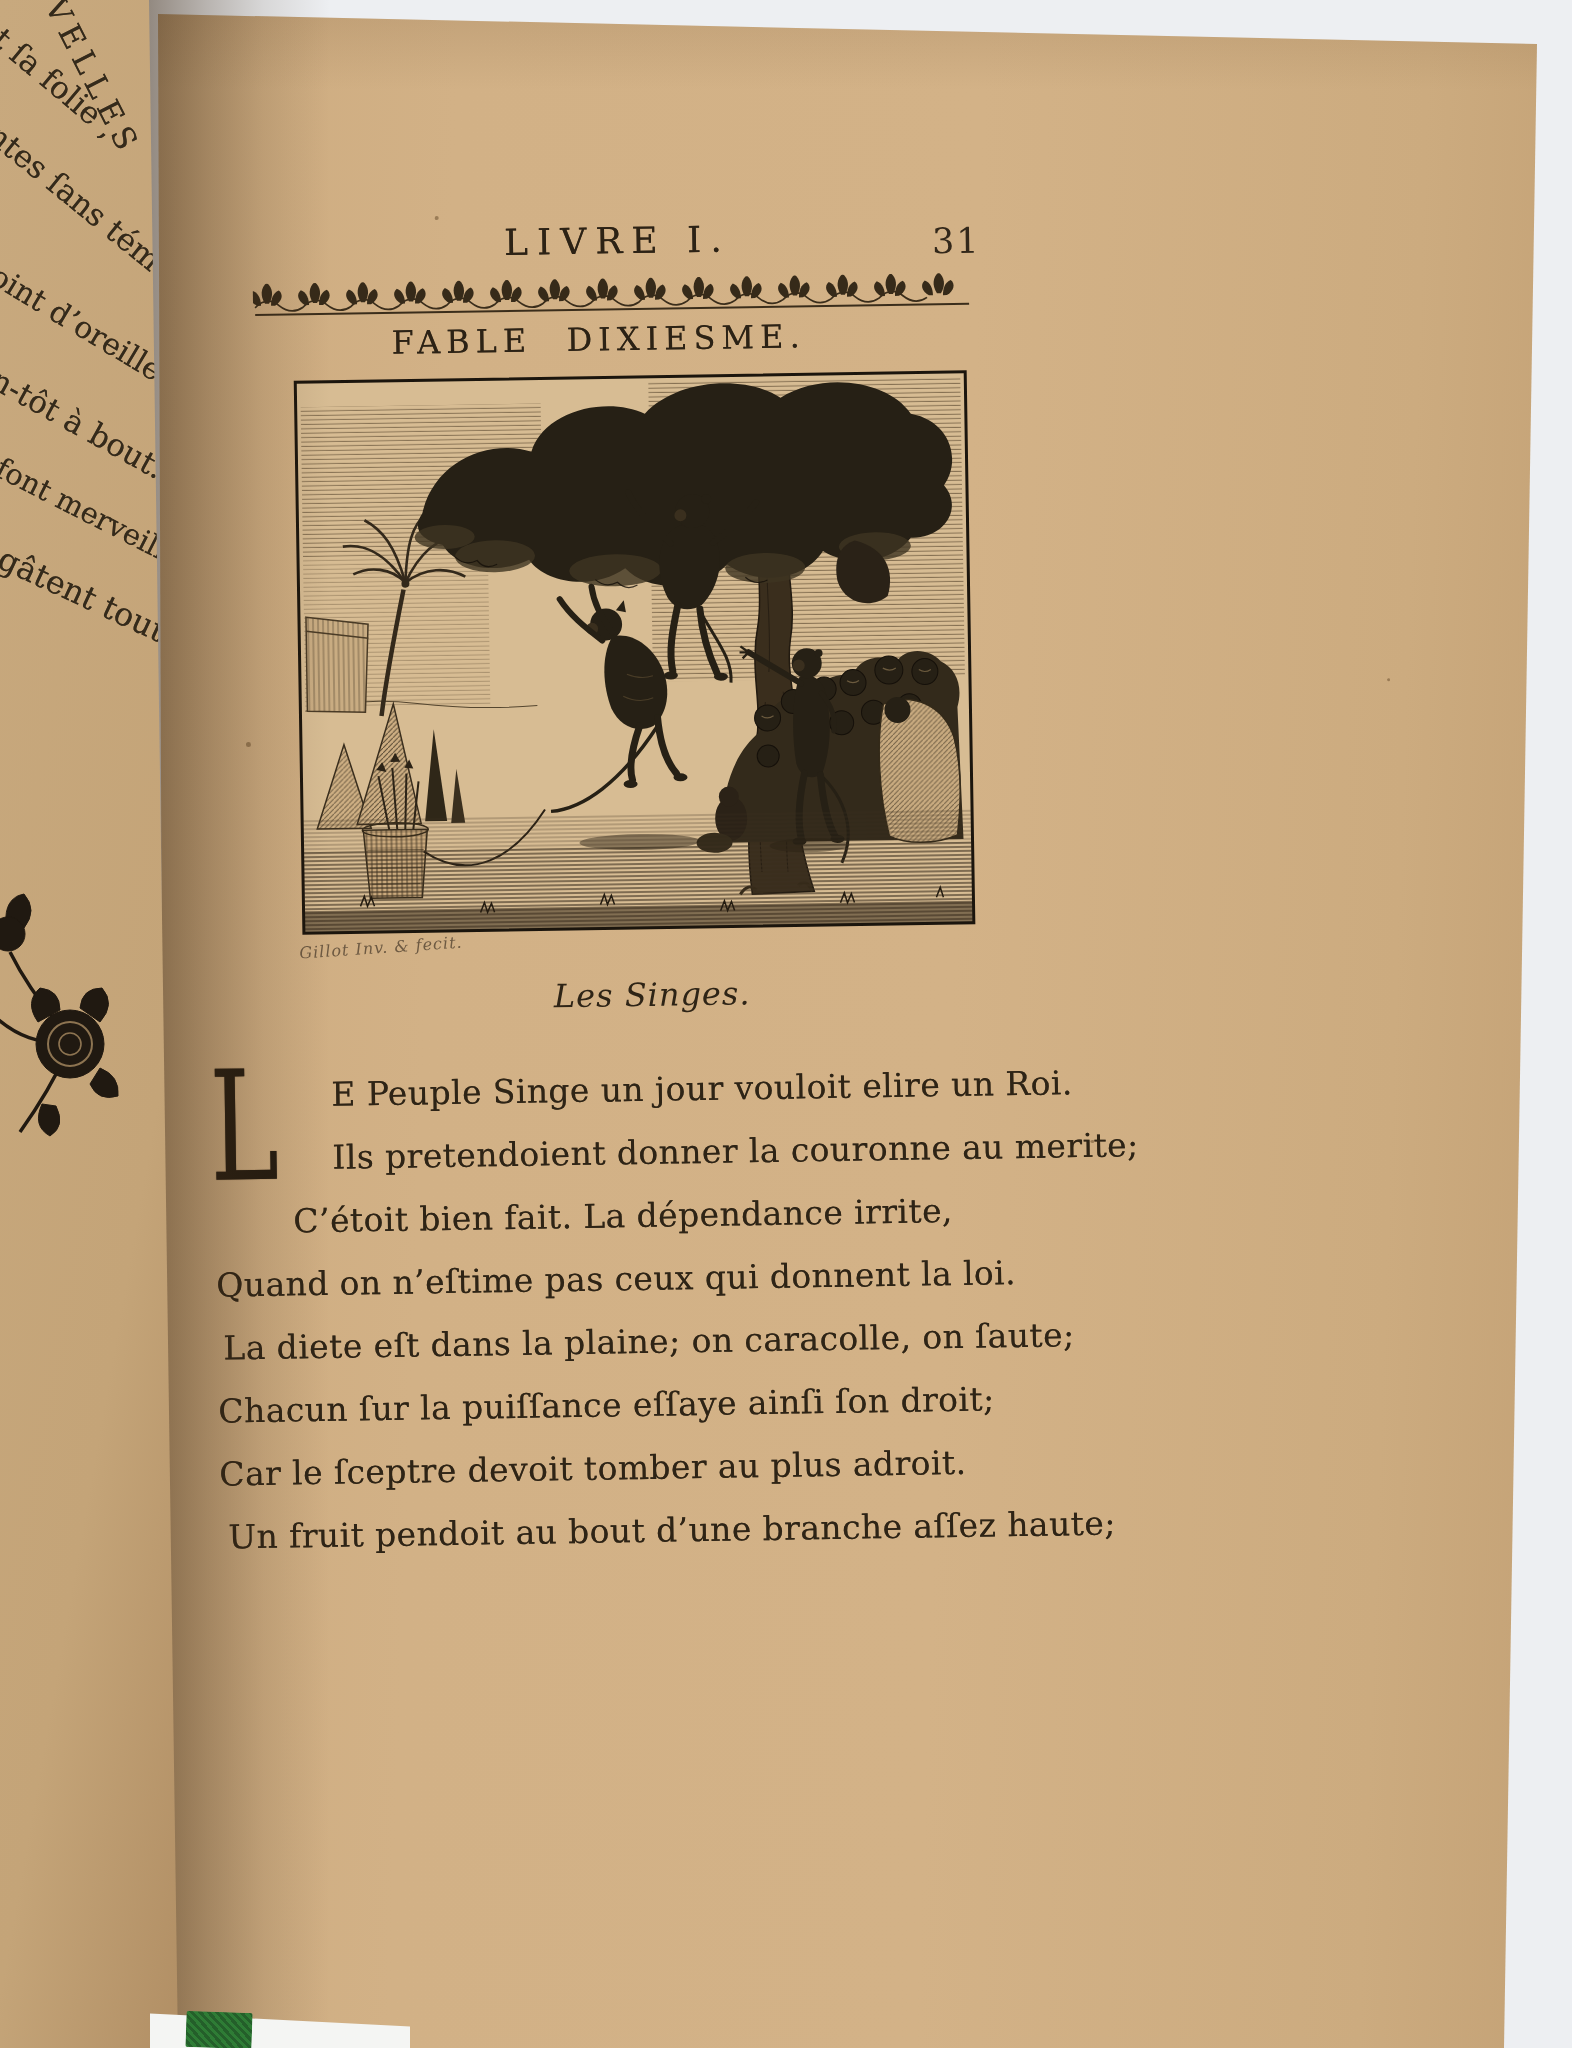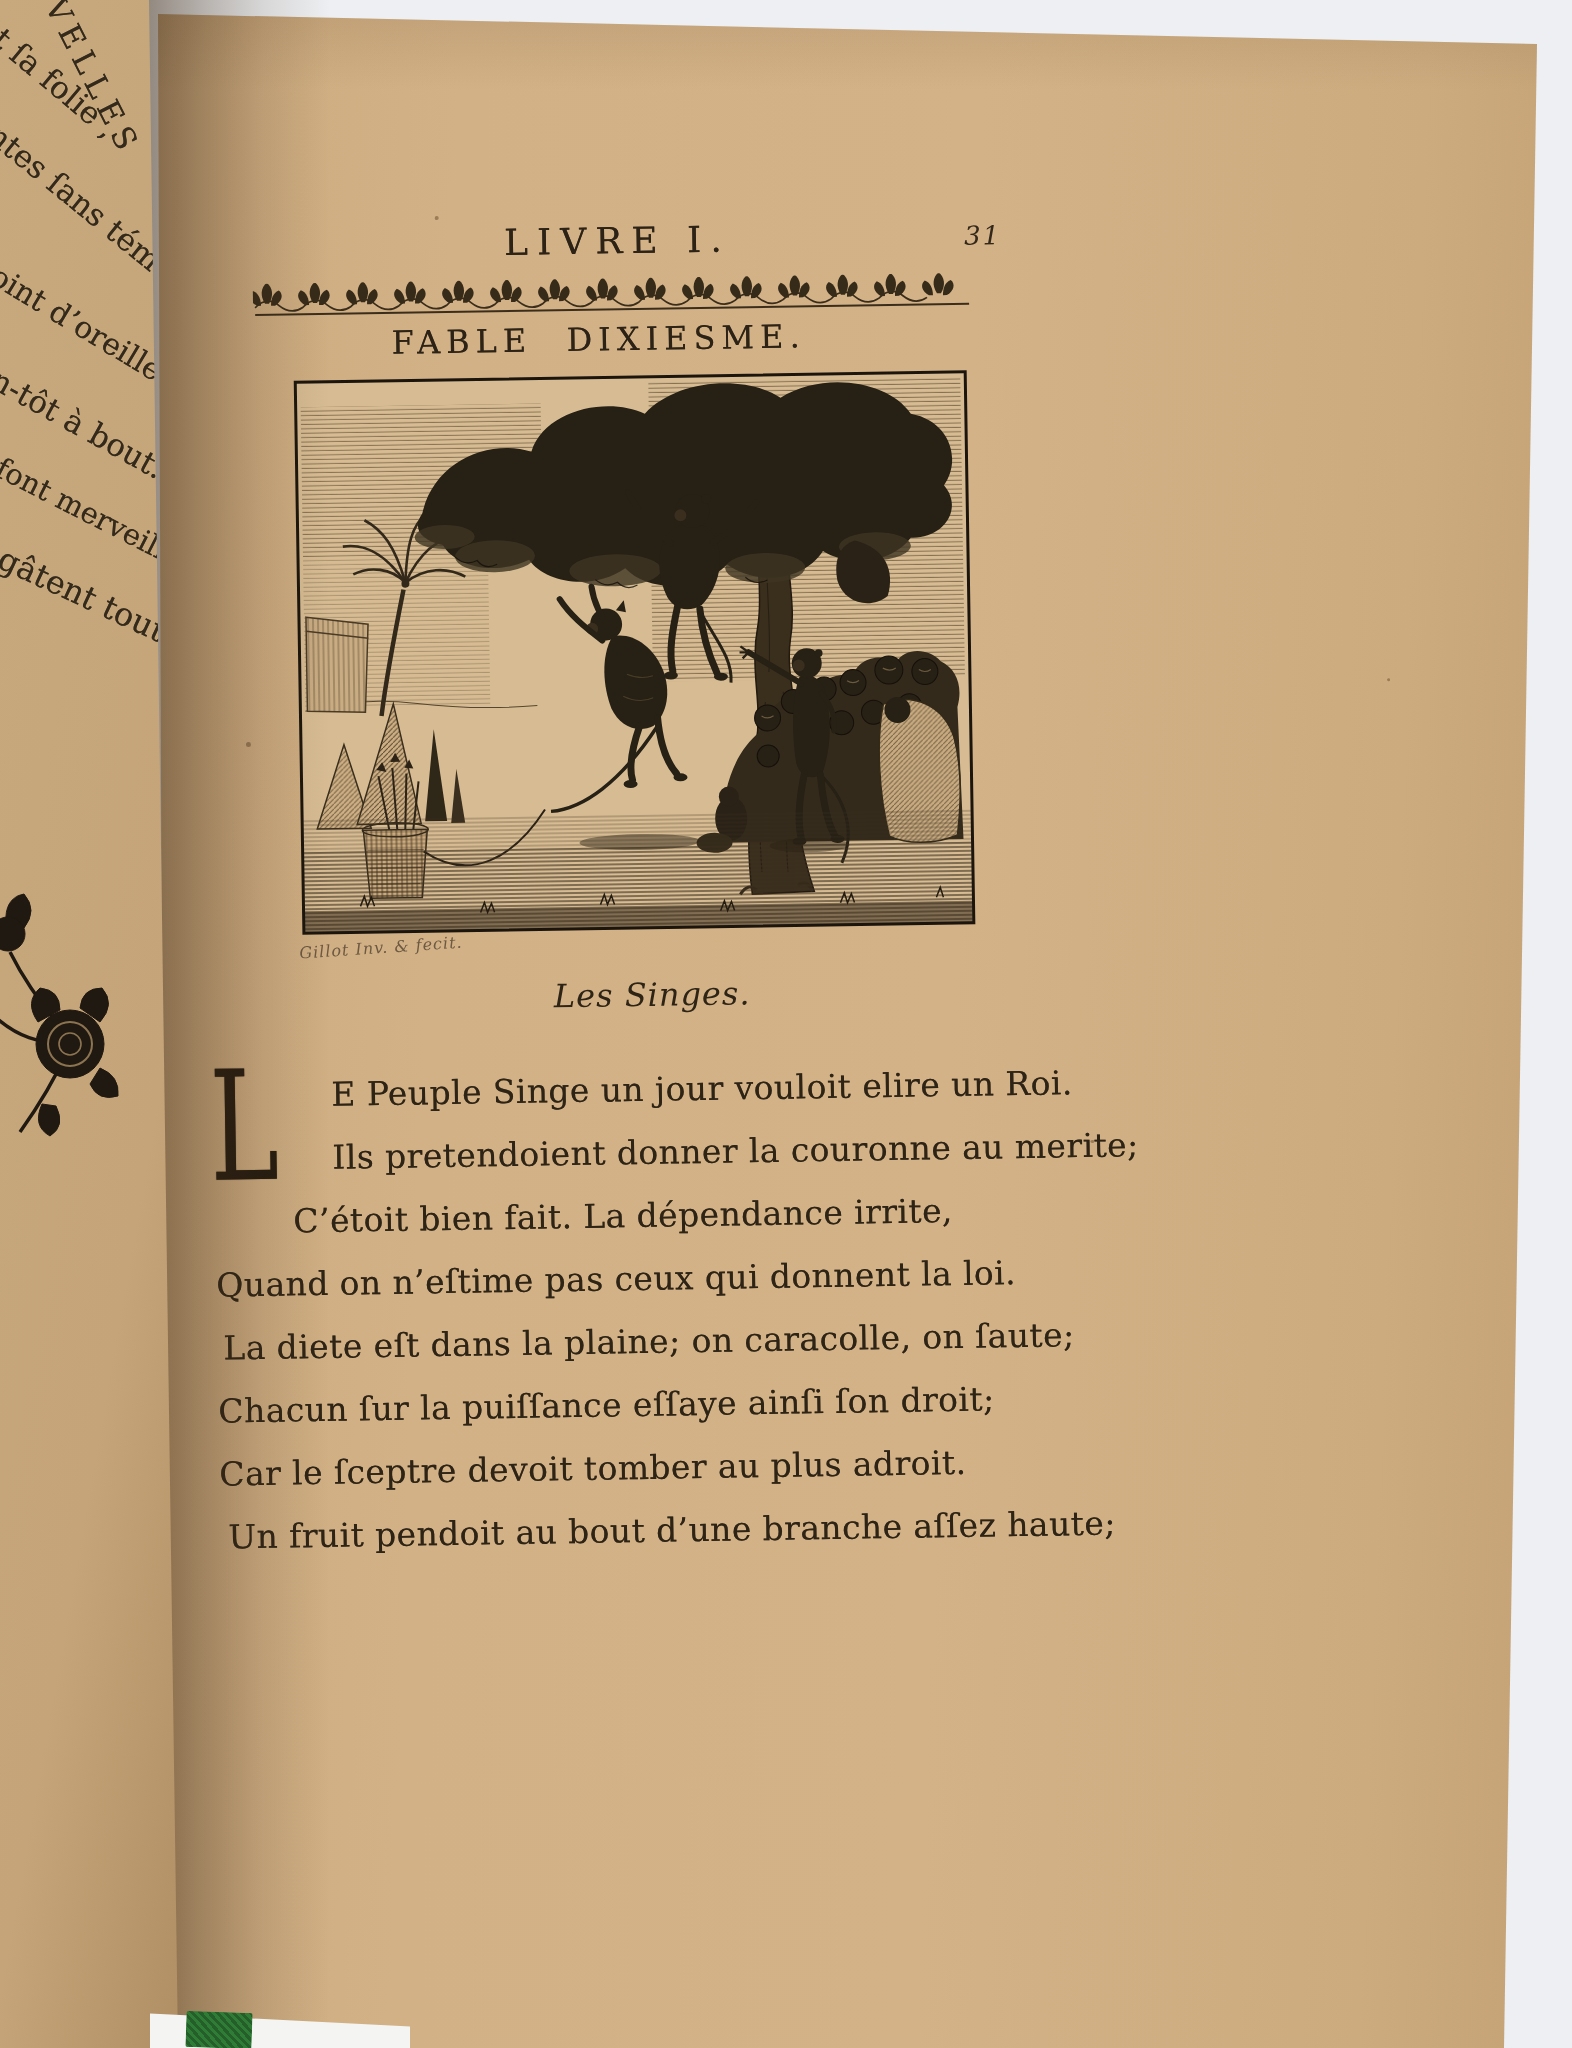--- a/index.html
+++ b/index.html
@@ -17,21 +17,21 @@
     background:
       linear-gradient(180deg, rgba(120,90,58,.20) 0px, rgba(120,90,58,0) 90px),
       linear-gradient(92deg,#a8865c 0%,#c2a074 3.5%,#cdab7f 9%,#d2b186 28%,#d3b287 60%,#ccab7f 87%,#c3a175 100%);
   }
   #content{position:absolute;inset:0;transform:rotate(-0.9deg);transform-origin:640px 1000px;color:#2e2416;}
 
   .header-title{
     left:516px;top:220px;font-size:36px;letter-spacing:9px;color:#2c2215;
     text-shadow:0 0 .5px rgba(44,34,21,.75);
   }
-  .page-number{left:976px;top:226px;font-size:26px;letter-spacing:2px;color:#33281a;font-style:italic;}
+  .page-number{left:944px;top:226px;font-size:35px;letter-spacing:2px;color:#33281a;}
   .fable-title{
     left:402px;top:320px;font-size:32px;letter-spacing:6px;word-spacing:18px;color:#2c2215;
     text-shadow:0 0 .5px rgba(44,34,21,.7);
   }
   .ornament{left:264px;top:278px;}
   .plate{left:302px;top:374px;box-shadow:0 0 0 0;}
   .signature{
     left:300px;top:934px;font-style:italic;font-size:16px;color:#5c4b37;
     transform:rotate(-3deg);letter-spacing:1px;opacity:.85;
   }

